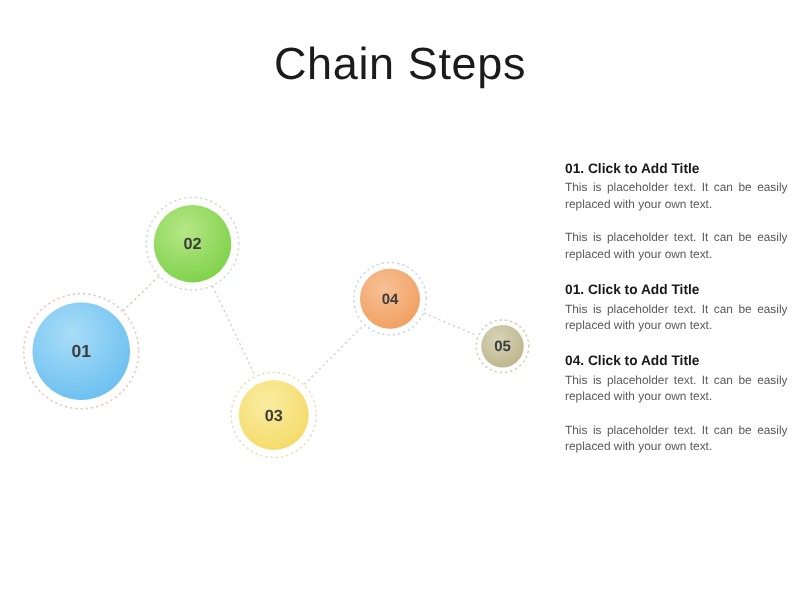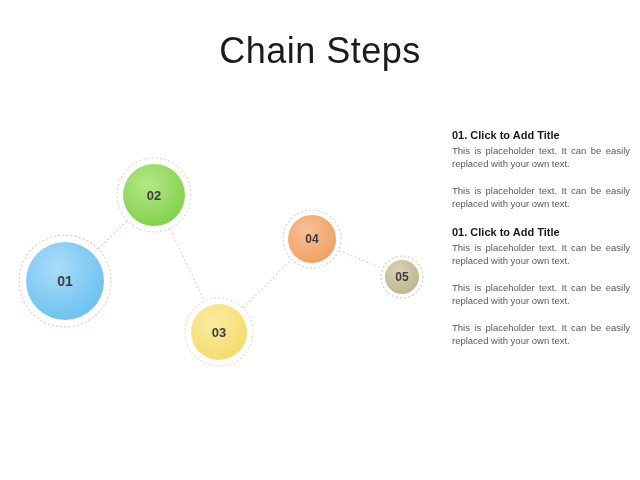--- a/index.html
+++ b/index.html
@@ -100,20 +100,21 @@
       <div class="legend-item-body">This is placeholder text. It can be easily replaced with your own text.</div>
     </div>
     <div class="legend-item">
       <div class="legend-item-body">This is placeholder text. It can be easily replaced with your own text.</div>
     </div>
     <div class="legend-item">
       <div class="legend-item-title">01. Click to Add Title</div>
       <div class="legend-item-body">This is placeholder text. It can be easily replaced with your own text.</div>
     </div>
     <div class="legend-item">
+      <div class="legend-item-title">04. Click to Add Title</div>
       <div class="legend-item-body">This is placeholder text. It can be easily replaced with your own text.</div>
     </div>
     <div class="legend-item">
       <div class="legend-item-body">This is placeholder text. It can be easily replaced with your own text.</div>
     </div>
   </div>
 
 </div>
 
 </body></html>

